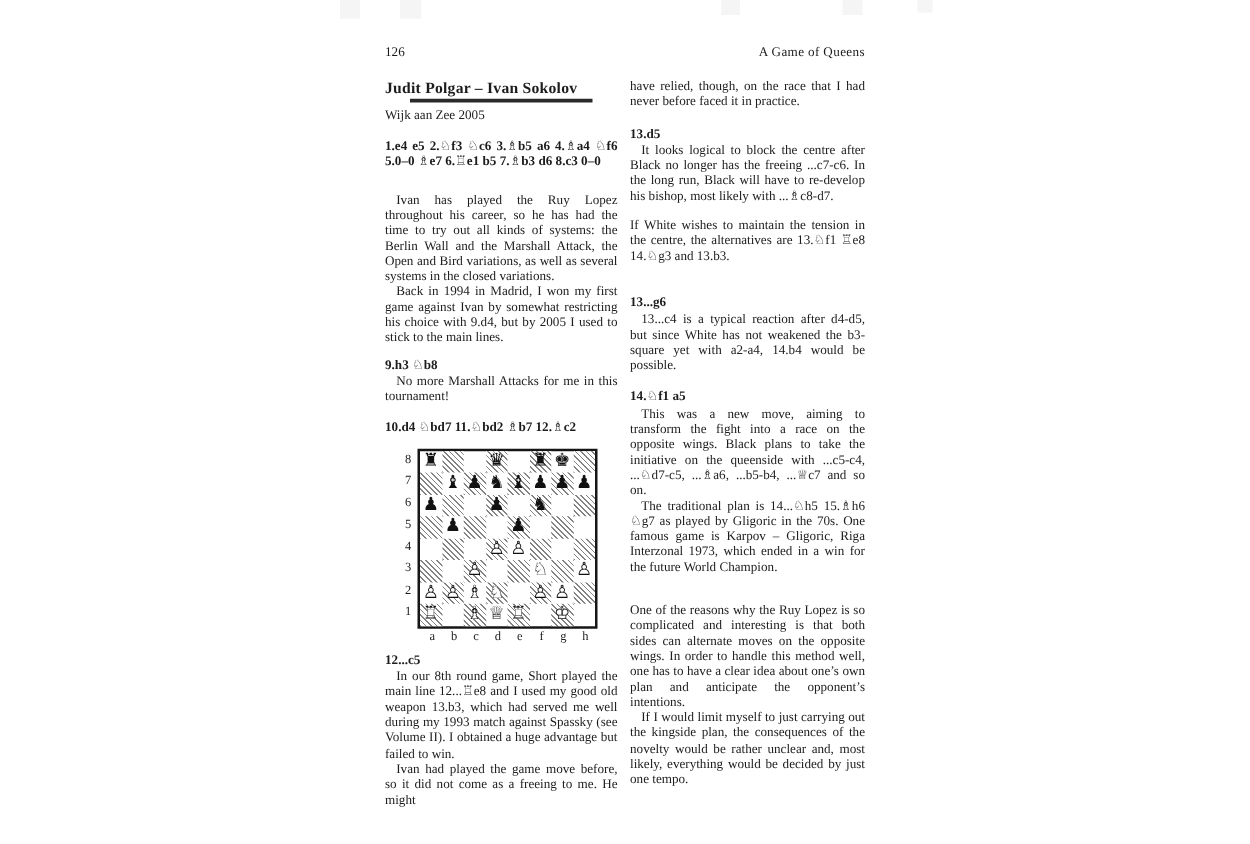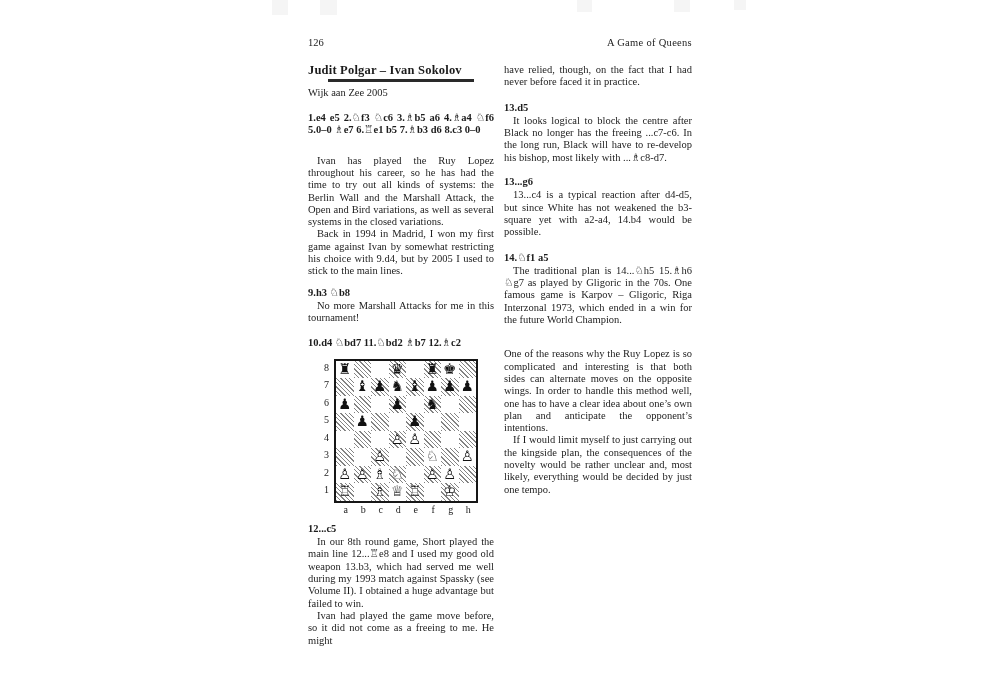--- a/index.html
+++ b/index.html
@@ -250,26 +250,28 @@
         <span>h</span>
       </div>
   </div>
 
   <div class="movehead" style="margin-top:4px;">12...c5</div>
   <p class="para fig">In our 8th round game, Short played the main line 12...♖e8 and I used my good old weapon 13.b3, which had served me well during my 1993 match against Spassky (see Volume II). I obtained a huge advantage but failed to win.</p>
   <p class="para">Ivan had played the game move before, so it did not come as a freeing to me. He might</p>
 </div>
 
 <div class="col col-right">
-  <p class="para noindent">have relied, though, on the fact that I had never before faced it in practice.</p>
+  <p class="para noindent">have relied, though, on the race that I had never before faced it in practice.</p>
 
   <div class="movehead" style="margin-top:13px;">13.d5</div>
   <p class="para fig">It looks logical to block the centre after Black no longer has the freeing ...c7-c6. In the long run, Black will have to re-develop his bishop, most likely with ...♗c8-d7.</p>
-
-  <div class="movehead" style="margin-top:12px;">13...g6</div>
+  <p class="para noindent gap fig">If White wishes to maintain the tension in the centre, the alternatives are 13.♘f1 ♖e8 14.♘g3 and 13.b3.</p>
+
+  <div class="movehead" style="margin-top:25px;">13...g6</div>
   <p class="para">13...c4 is a typical reaction after d4-d5, but since White has not weakened the b3-square yet with a2-a4, 14.b4 would be possible.</p>
 
   <div class="movehead fig" style="margin-top:13px;">14.♘f1 a5</div>
+  <p class="para fig">This was a new move, aiming to transform the fight into a race on the opposite wings. Black plans to take the initiative on the queenside with ...c5-c4, ...♘d7-c5, ...♗a6, ...b5-b4, ...♕c7 and so on.</p>
   <p class="para fig">The traditional plan is 14...♘h5 15.♗h6 ♘g7 as played by Gligoric in the 70s. One famous game is Karpov – Gligoric, Riga Interzonal 1973, which ended in a win for the future World Champion.</p>
   <p class="para noindent biggap">One of the reasons why the Ruy Lopez is so complicated and interesting is that both sides can alternate moves on the opposite wings. In order to handle this method well, one has to have a clear idea about one’s own plan and anticipate the opponent’s intentions.</p>
 
   <p class="para">If I would limit myself to just carrying out the kingside plan, the consequences of the novelty would be rather unclear and, most likely, everything would be decided by just one tempo.</p>
 </div>
 
 </body></html>

